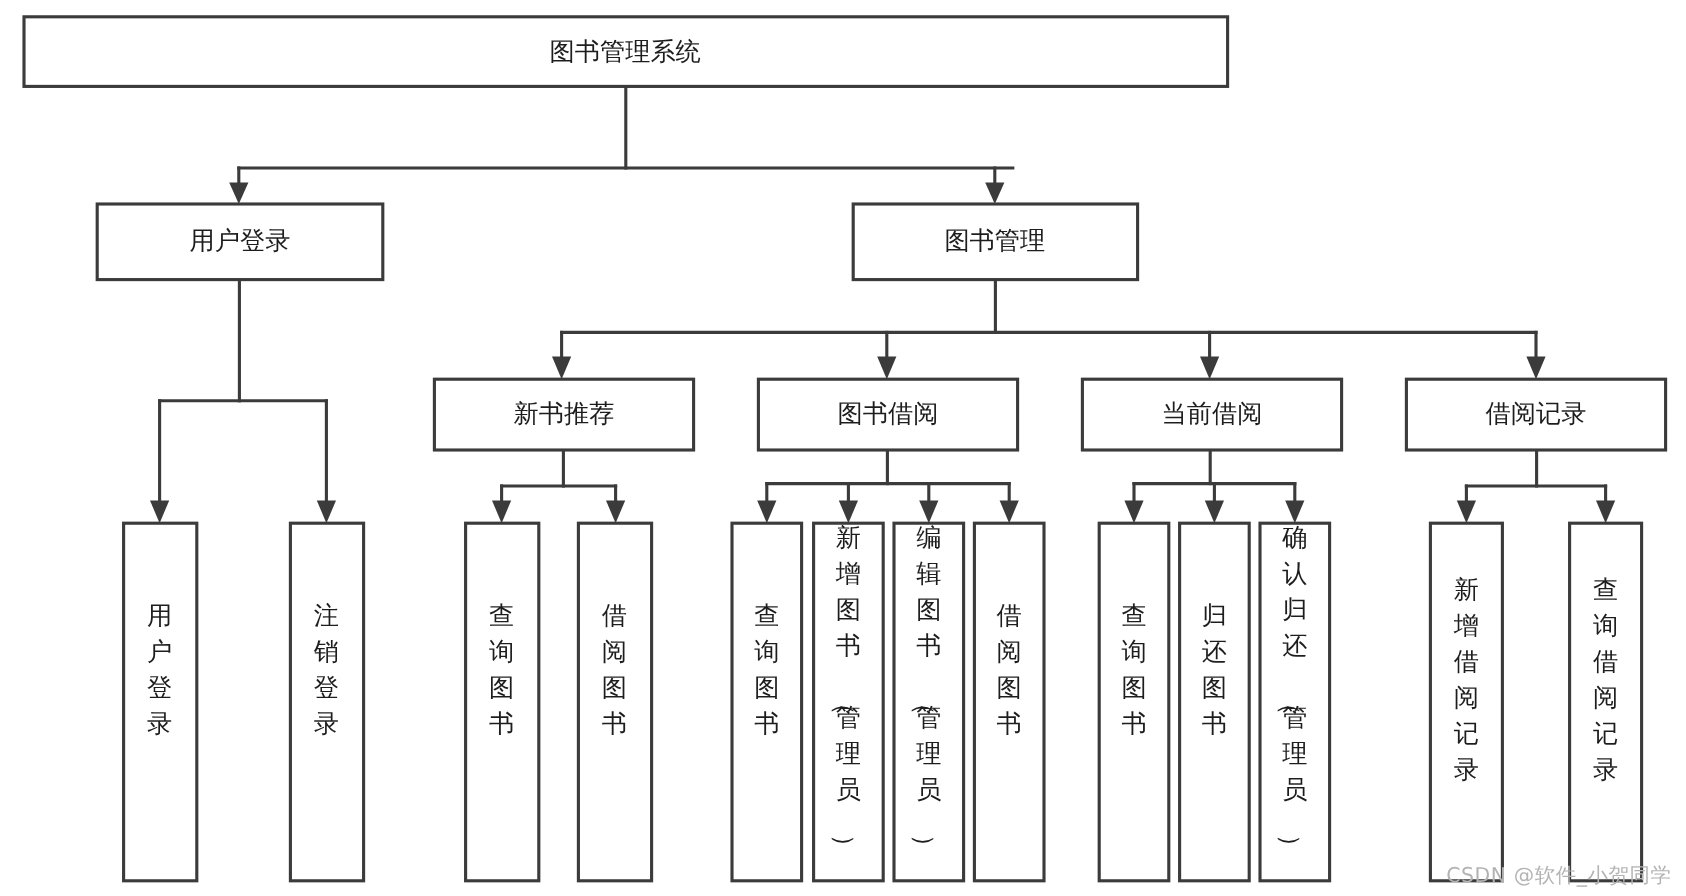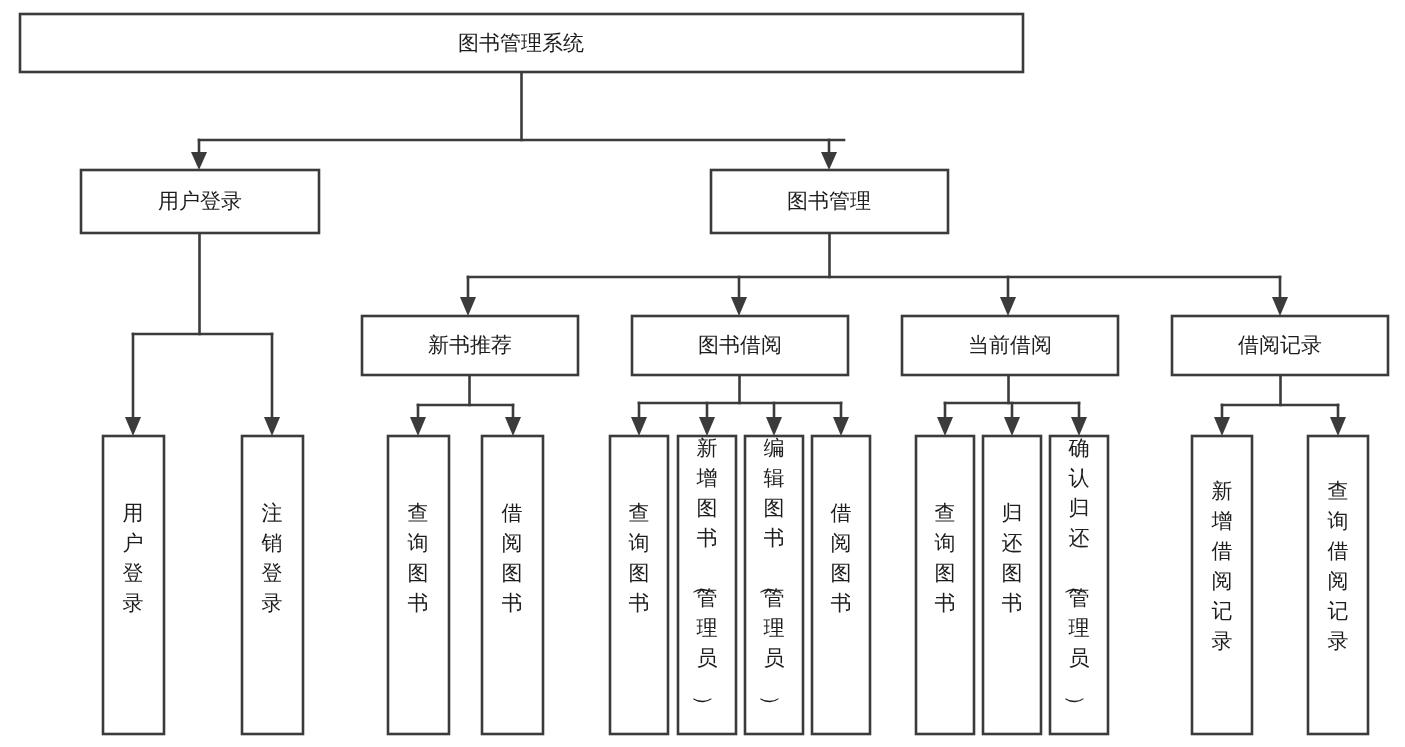--- a/index.html
+++ b/index.html
@@ -234,13 +234,14 @@
       </g>
 
       <g>
         <rect class="node-rect" x="1308" y="436" width="60" height="298"></rect>
         <text class="node-label-v vtext" x="1338" y="498"><tspan x="1338" y="498">查</tspan><tspan x="1338" y="528">询</tspan><tspan x="1338" y="558">借</tspan><tspan x="1338" y="588">阅</tspan><tspan x="1338" y="618">记</tspan><tspan x="1338" y="648">录</tspan></text>
       </g>
 
     </g>
   </svg>
 
+  <div class="watermark">CSDN @软件_小贺同学</div>
 </div>
 
 </body></html>

